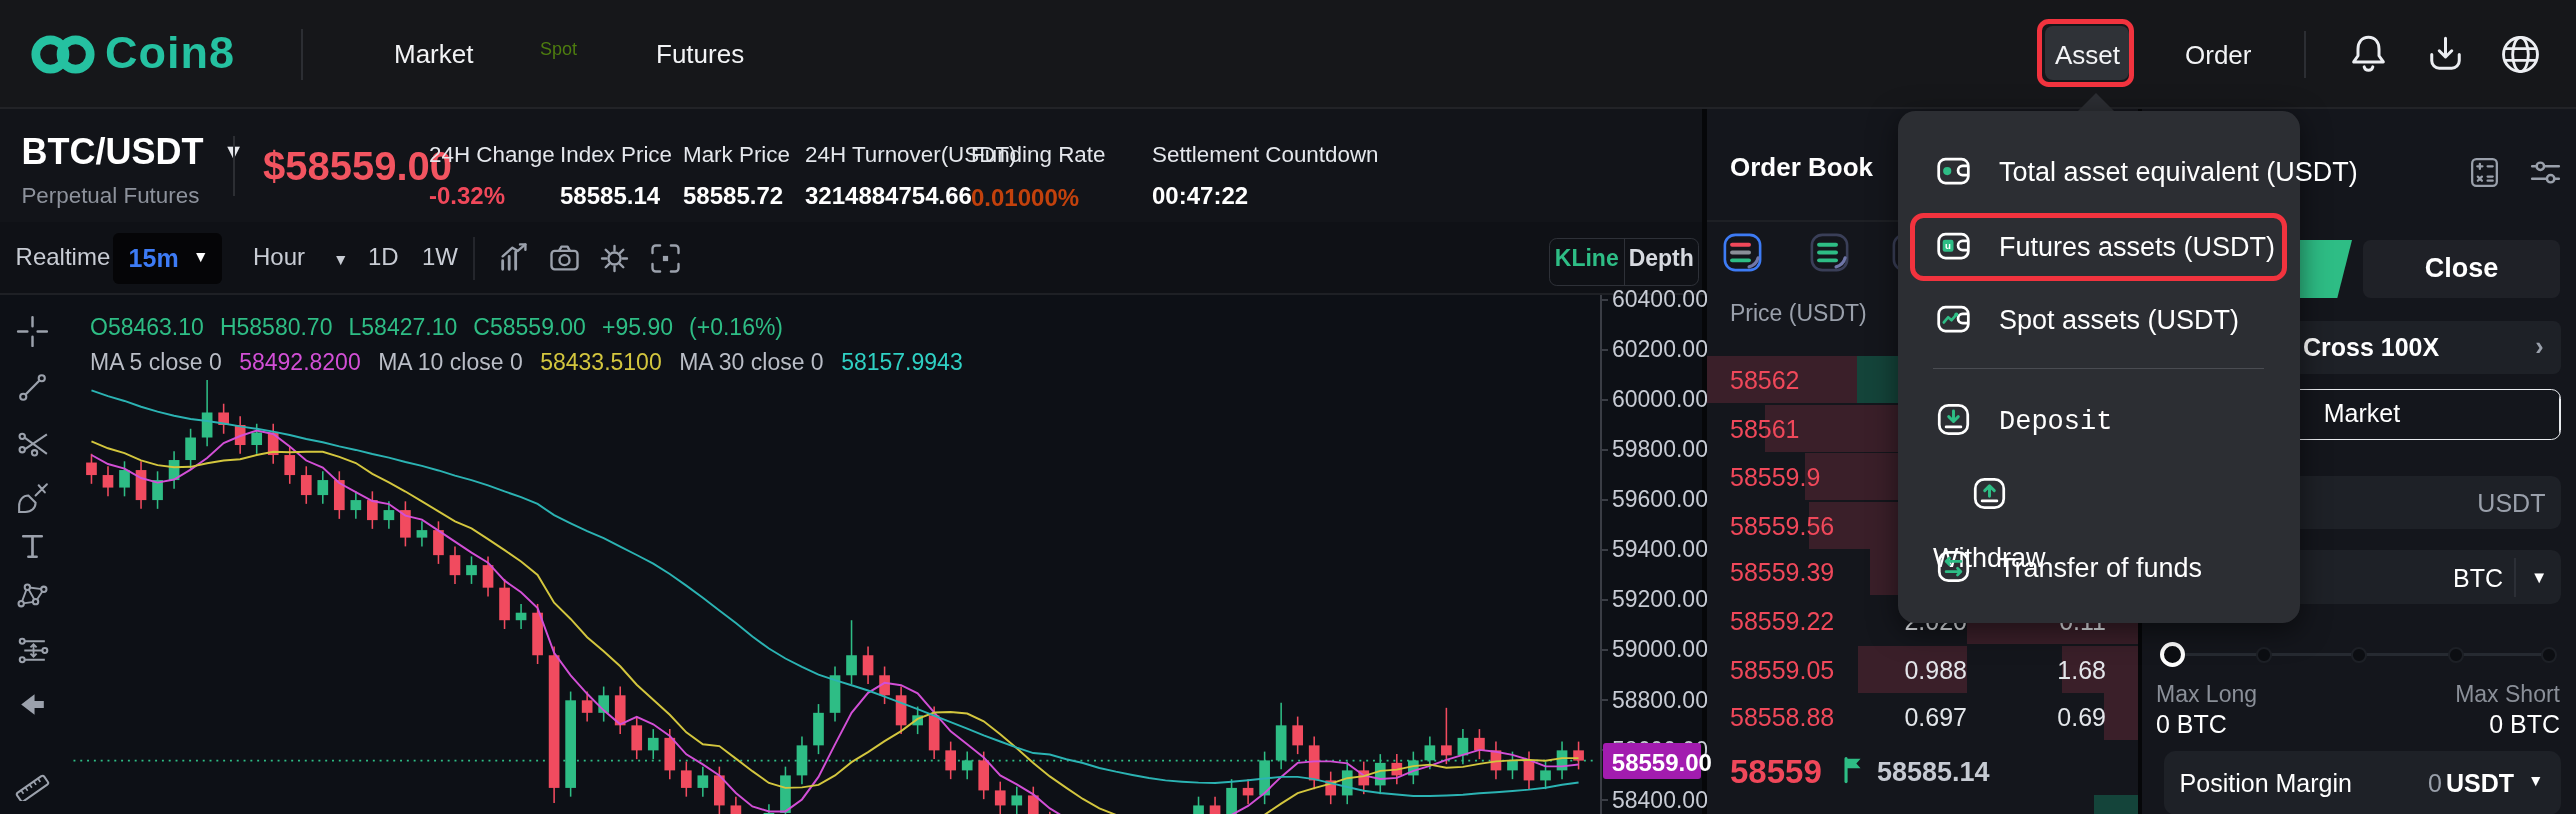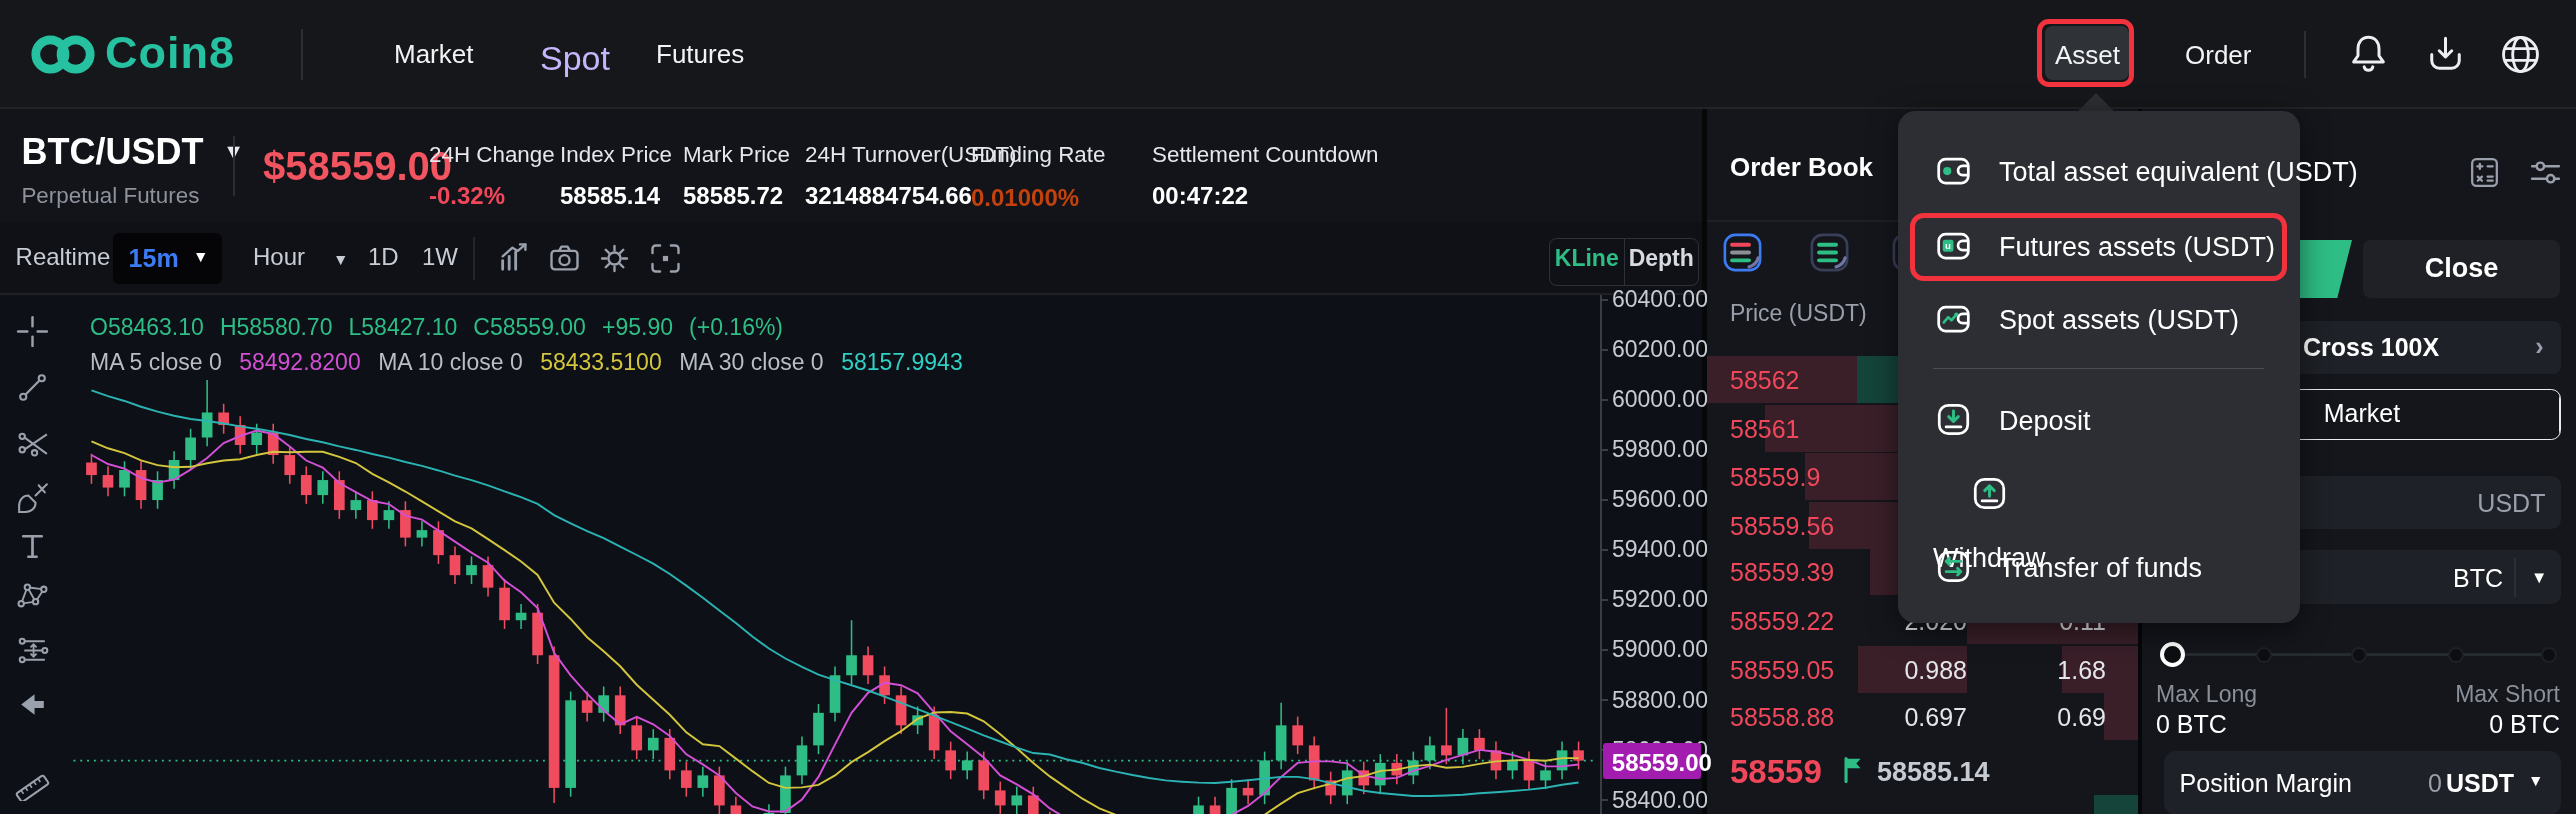--- a/index.html
+++ b/index.html
@@ -25,21 +25,21 @@
   <div class="abs ic" style="left:29px;top:29px">
     <svg width="68" height="51" viewBox="0 0 70 52" fill="none">
       <circle cx="22" cy="26" r="15" stroke="#25c1a1" stroke-width="9"></circle>
       <circle cx="48" cy="26" r="15" stroke="#25c1a1" stroke-width="9"></circle>
     </svg>
   </div>
   <div class="abs" style="left:105px;top:27px;font-size:45px;font-weight:bold;color:#25c1a1;letter-spacing:1px">Coin8</div>
   <div class="abs" style="left:301px;top:29px;width:1.9px;height:51px;background:#2c2e33"></div>
   <div id="nav-menu" class="abs" style="left:0;top:39px">
       <div style="position: absolute; left: 394px; top: 0px; font-size: 26px; color: rgb(242, 243, 245); cursor: pointer;">Market</div>
-      <div style="position: absolute; left: 540px; top: 0px; font-size: 34px; color: #c4b5fd; cursor: pointer;">Spot</div>
+      <div style="position: absolute; left: 540px; top: 0px; font-size: 18px; color: #4d7c0f; cursor: pointer;">Spot</div>
       <div style="position: absolute; left: 656px; top: 0px; font-size: 26px; color: rgb(242, 243, 245); cursor: pointer;">Futures</div>
     </div>
 
   <div class="abs" style="left:2045px;top:26px;width:84px;height:54px;background:#2f3237;border-radius:7.8px"></div>
   <div class="abs nav-item" style="left:2055px;top:40px">Asset</div>
   <div class="abs nav-item" style="left:2185px;top:40px">Order</div>
   <div class="abs" style="left:2304px;top:31px;width:1.9px;height:47px;background:#2c2e33"></div>
 
   <div class="abs ic" style="left:2346px;top:31px">
     <svg width="45" height="47" viewBox="0 0 36 38" fill="none" stroke="#eceef2" stroke-width="2.4" stroke-linecap="round" stroke-linejoin="round">
@@ -570,21 +570,21 @@
         </div>
         <div class="dd-item" style="top: 187px;">
           <span><svg width="41" height="41" viewBox="0 0 36 36" fill="none">
               <rect x="5" y="8" width="26" height="21" rx="6" stroke="#fff" stroke-width="2.4"></rect>
               <path d="M31 14h-5a4 4 0 0 0 0 8h5" stroke="#fff" stroke-width="2.4"></path>
               <path d="M9.5 21.5l3.8-4.6 3 2.6 4.2-5" stroke="#2ebd85" stroke-width="2.4" stroke-linecap="round" stroke-linejoin="round"></path>
               <circle cx="20.5" cy="14.5" r="1.8" fill="#2ebd85"></circle>
             </svg></span>
           <span class="dd-label">Spot assets (USDT)</span>
         </div>
-        <div class="dd-item" style="top: 288px;">
+        <div class="dd-item" style="top: 288px; font-family: Liberation Mono, monospace;">
           <span><svg width="41" height="41" viewBox="0 0 36 36" fill="none">
               <rect x="5.5" y="5.5" width="25" height="25" rx="8" stroke="#fff" stroke-width="2.4"></rect>
               <path d="M18 10.5v8.5M13.8 15.5l4.2 4.2 4.2-4.2" stroke="#2ebd85" stroke-width="2.6" stroke-linecap="round" stroke-linejoin="round"></path>
               <path d="M11.5 24.5h13" stroke="#fff" stroke-width="2.4" stroke-linecap="round"></path>
             </svg></span>
           <span class="dd-label">Deposit</span>
         </div>
         <div class="dd-item" style="top: 362px; flex-direction: column;">
           <span><svg width="41" height="41" viewBox="0 0 36 36" fill="none">
               <rect x="5.5" y="5.5" width="25" height="25" rx="8" stroke="#fff" stroke-width="2.4"></rect>

